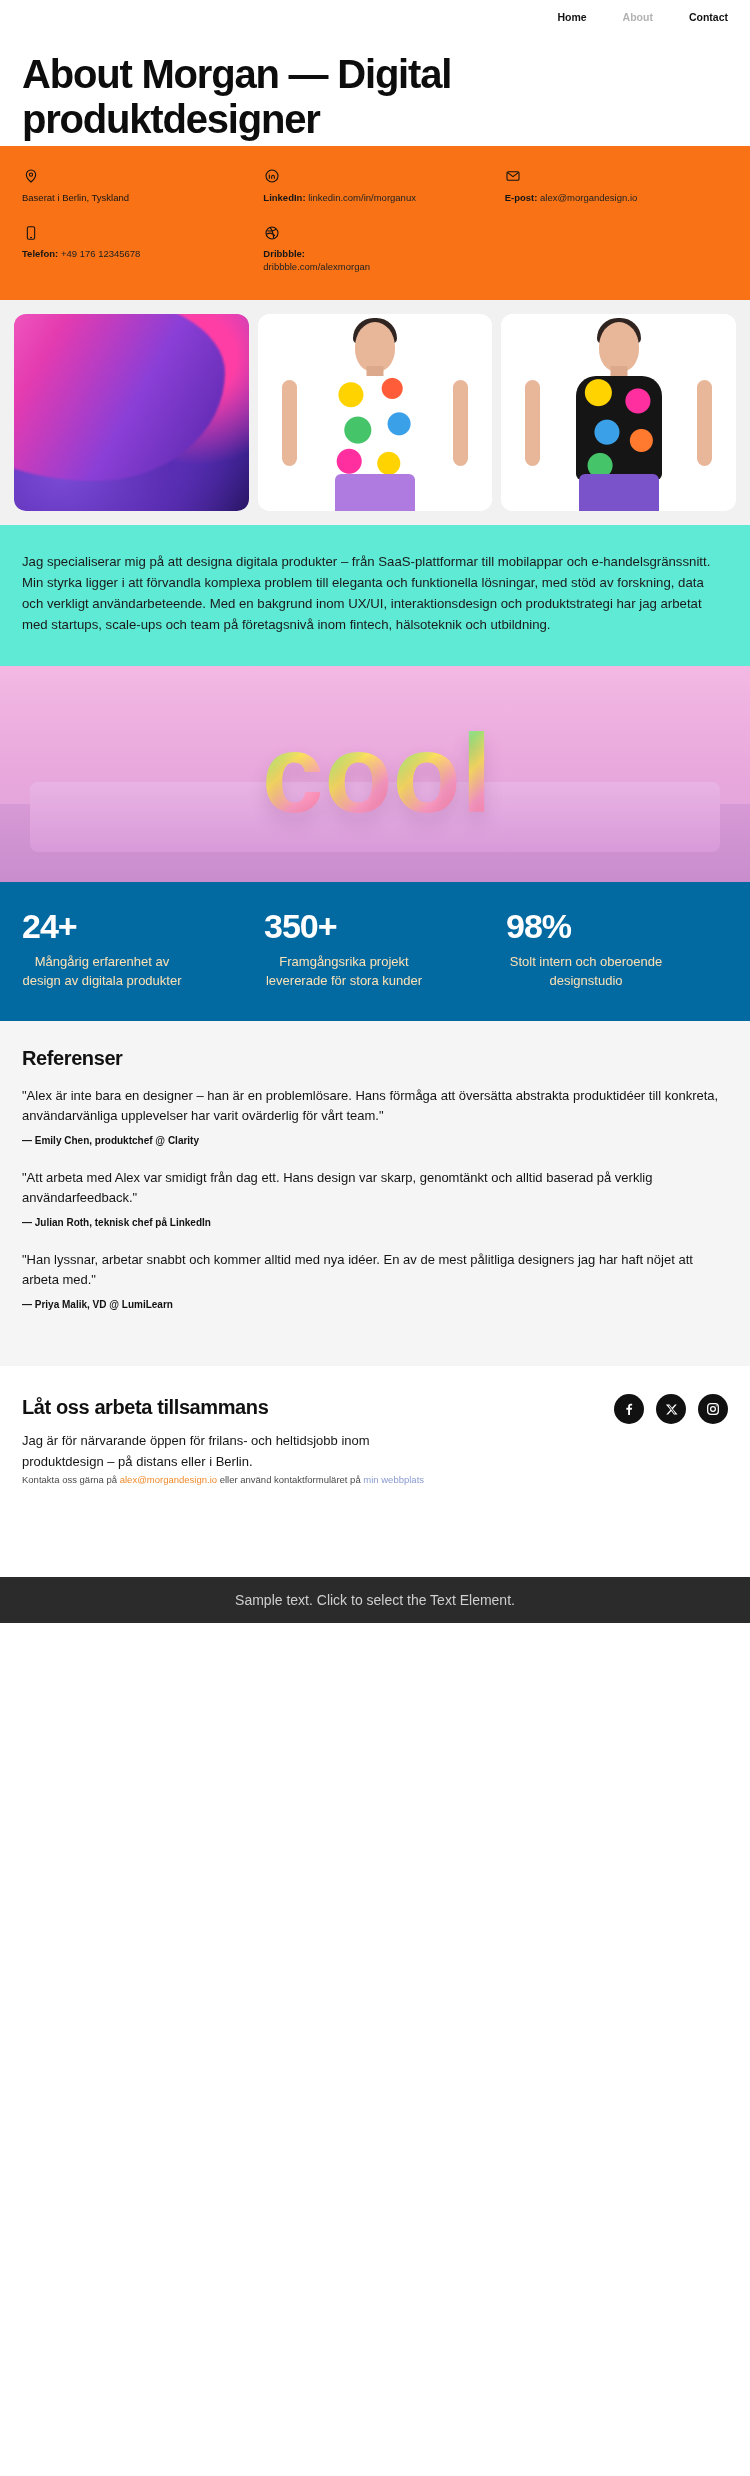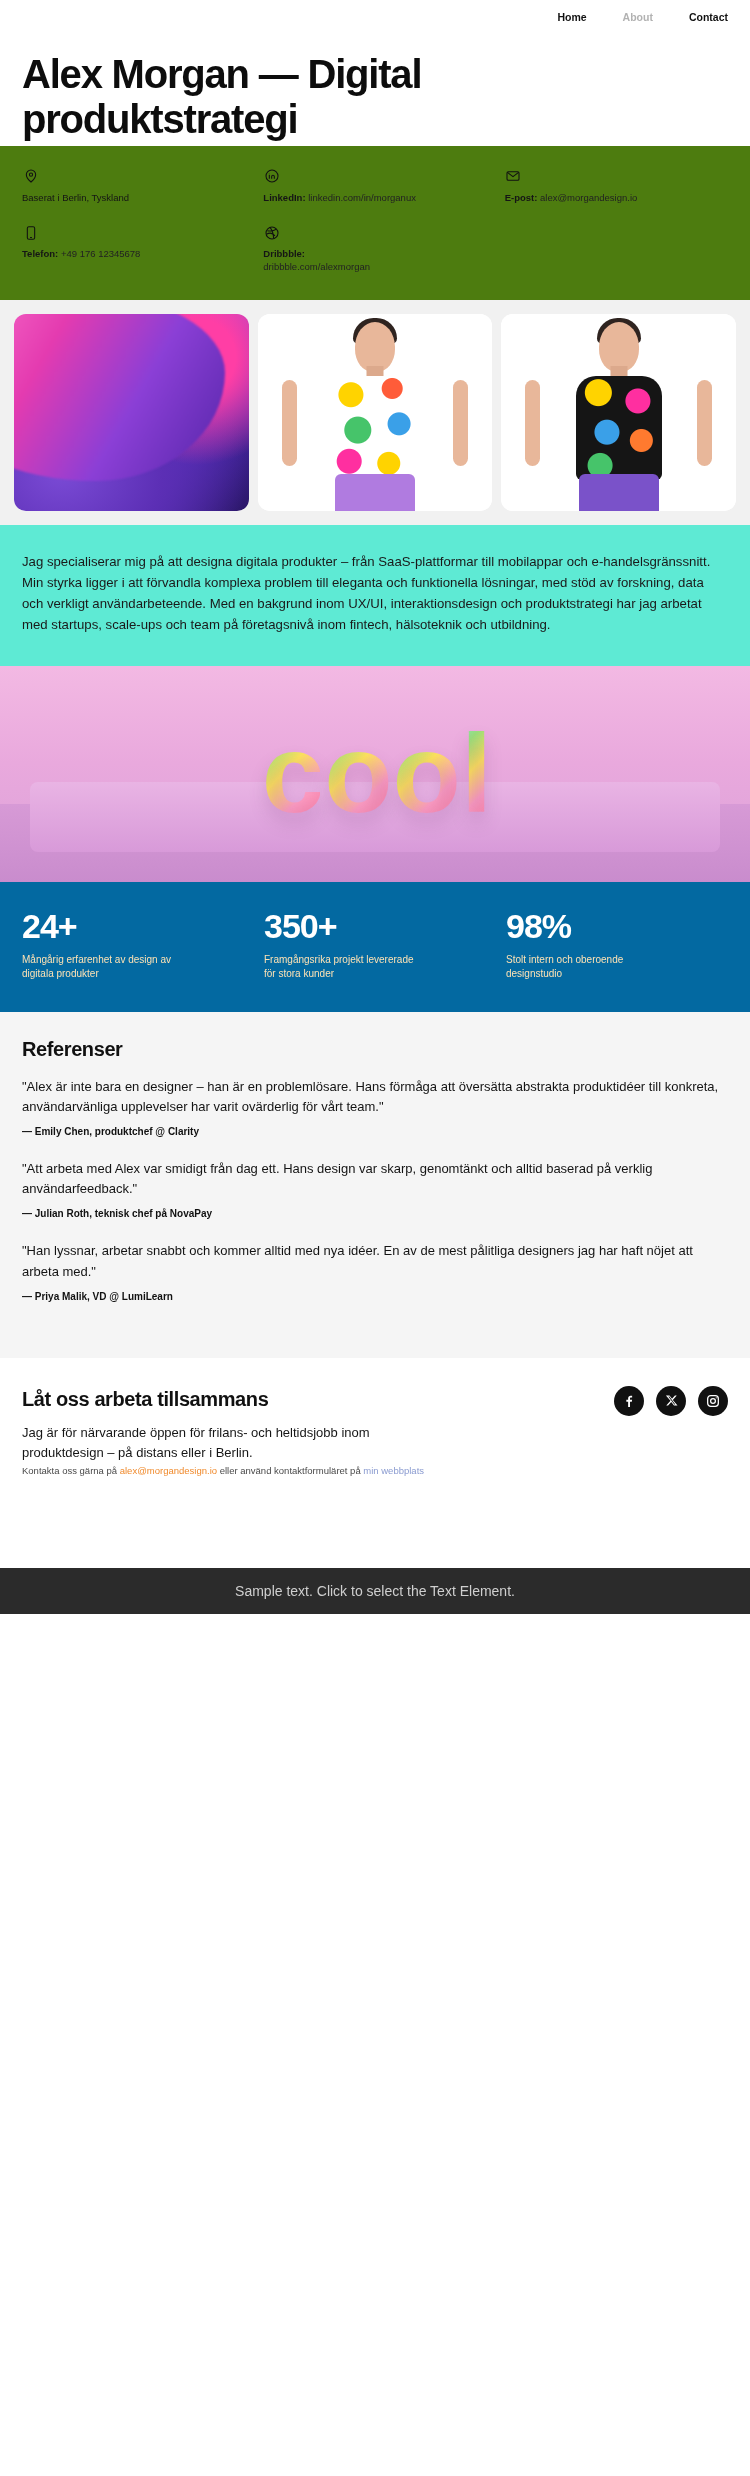--- a/index.html
+++ b/index.html
@@ -30,21 +30,21 @@
   .hero h1 {
     font-size: 40px;
     line-height: 1.12;
     letter-spacing: -1.2px;
     font-weight: 800;
     color: #0d0d0d;
     max-width: 540px;
   }
 
   
-  .contact-wrap { padding: 22px 22px 26px 22px; background:#4d7c0f; }
+  .contact-wrap { padding: 22px 22px 26px 22px; background:#f97316; }
   .contact-grid {
     display: grid;
     grid-template-columns: 1fr 1fr 1fr;
     row-gap: 20px;
     column-gap: 18px;
   }
   .contact-item { display: flex; flex-direction: column; gap: 7px; }
   .ci-icon {
     width: 17px; height: 17px;
     display: flex; align-items: center; justify-content: center;
@@ -189,24 +189,25 @@
   }
   .stat-num {
     font-size: 34px;
     font-weight: 800;
     color: #ffffff;
     letter-spacing: -1px;
     line-height: 1.1;
     margin-bottom: 8px;
   }
   .stat-lbl {
-    font-size: 10px;
+    font-size: 13px;
     line-height: 1.45;
     color: #fde2b5;
     max-width: 160px;
+    text-align: center;
   }
 
   
   .testi {
     background: #f5f5f5;
     padding: 26px 18px 34px 22px;
   }
   .testi h2 {
     font-size: 20px;
     font-weight: 800;
@@ -281,21 +282,21 @@
 
 <div class="page">
 
   <div class="nav">
     <a href="#">Home</a>
     <a href="#" class="muted">About</a>
     <a href="#">Contact</a>
   </div>
 
   <div class="hero">
-    <h1>Alex Morgan — Digital produktstrategi</h1>
+    <h1>About Morgan — Digital produktdesigner</h1>
   </div>
 
   <div class="contact-wrap">
     <div class="contact-grid">
 
       <div class="contact-item">
         <span class="ci-icon">
           <svg width="16" height="16" viewBox="0 0 24 24" fill="none" stroke="#111" stroke-width="1.6">
             <path d="M12 21s7-6.2 7-11a7 7 0 10-14 0c0 4.8 7 11 7 11z"></path>
               <circle cx="12" cy="10" r="2.4"></circle>
@@ -423,21 +424,21 @@
   <div class="testi">
     <h2>Referenser</h2>
 
     <div class="quote-block">
       <p class="quote">"Alex är inte bara en designer – han är en problemlösare. Hans förmåga att översätta abstrakta produktidéer till konkreta, användarvänliga upplevelser har varit ovärderlig för vårt team."</p>
       <p class="attrib">— Emily Chen, produktchef @ Clarity</p>
     </div>
 
     <div class="quote-block">
       <p class="quote">"Att arbeta med Alex var smidigt från dag ett. Hans design var skarp, genomtänkt och alltid baserad på verklig användarfeedback."</p>
-      <p class="attrib">— Julian Roth, teknisk chef på NovaPay</p>
+      <p class="attrib">— Julian Roth, teknisk chef på LinkedIn</p>
     </div>
 
     <div class="quote-block">
       <p class="quote">"Han lyssnar, arbetar snabbt och kommer alltid med nya idéer. En av de mest pålitliga designers jag har haft nöjet att arbeta med."</p>
       <p class="attrib">— Priya Malik, VD @ LumiLearn</p>
     </div>
   </div>
 
   <div class="cta">
     <div class="socials">

